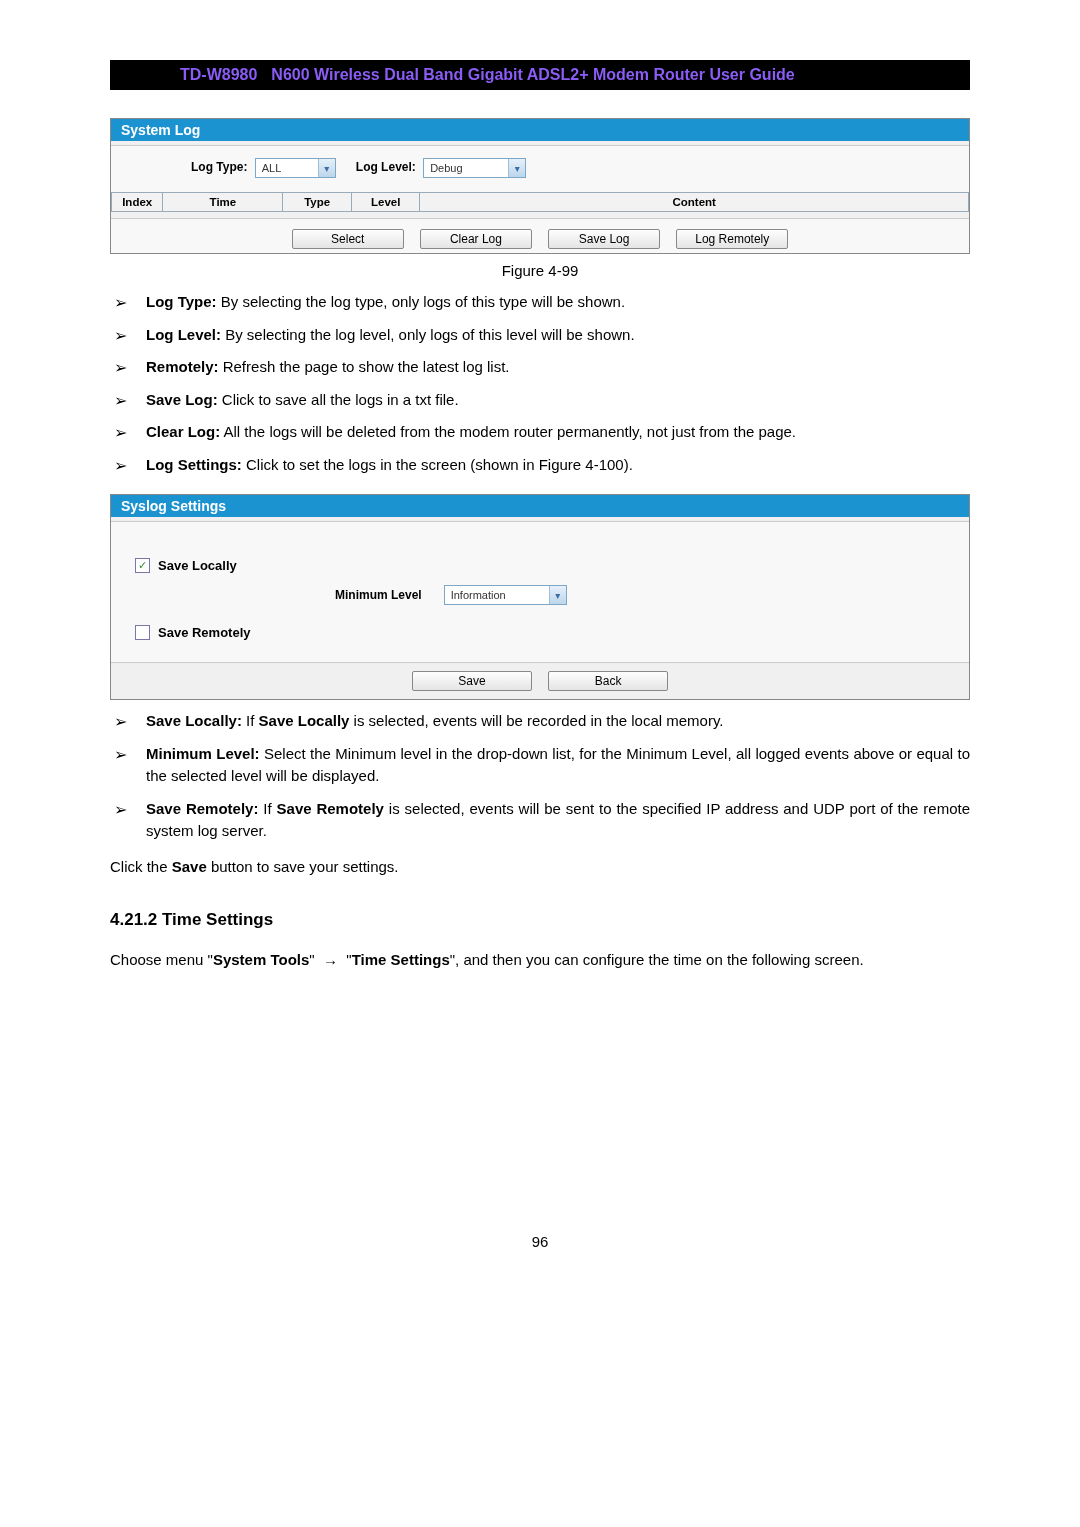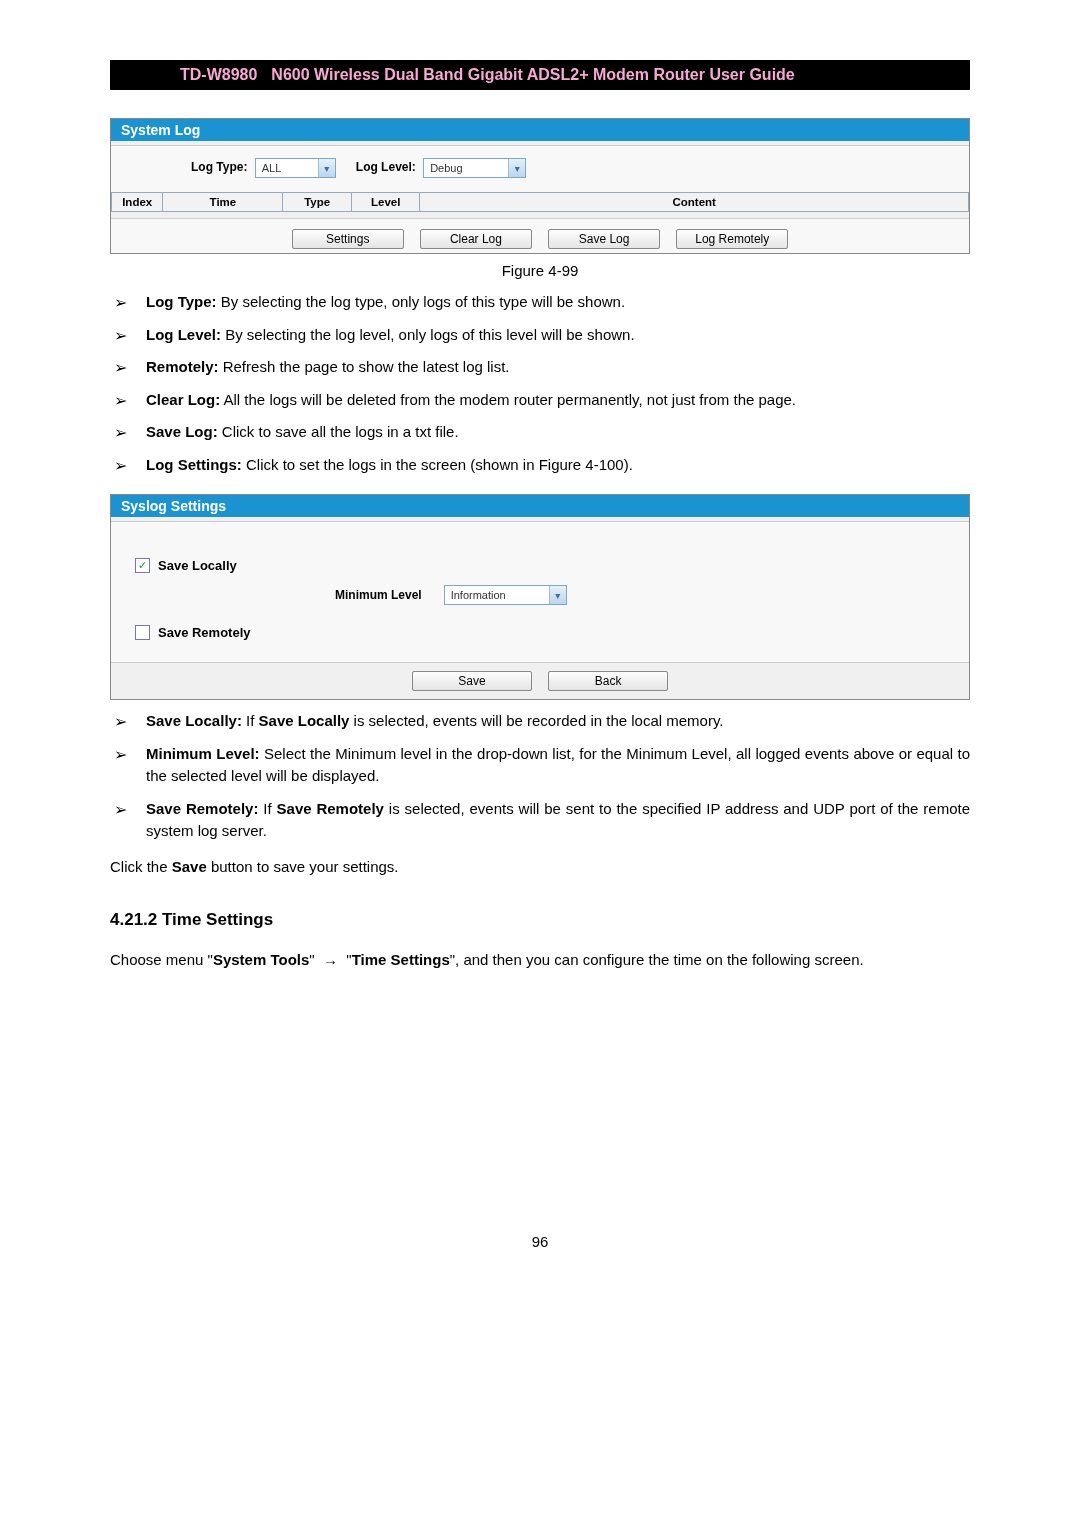--- a/index.html
+++ b/index.html
@@ -11,21 +11,21 @@
     color: #000;
   }
   .page {
     width: 1080px;
     margin: 0 auto;
     padding: 60px 110px 40px 110px;
     box-sizing: border-box;
   }
   .header-bar {
     background: #000;
-    color: #f9a8d4;
+    color: #8b5cf6;
     font-weight: bold;
     padding: 6px 0;
     display: flex;
     align-items: center;
     font-size: 16px;
   }
   .header-bar .model {
     padding: 0 10px 0 70px;
   }
   .header-bar .desc {
@@ -235,35 +235,35 @@
           <th style="width:6%">Index</th>
           <th style="width:14%">Time</th>
           <th style="width:8%">Type</th>
           <th style="width:8%">Level</th>
           <th>Content</th>
         </tr>
       </tbody>
         </table>
       <div class="panel-rule" style="height:6px"></div>
       <div class="btn-row">
-        <span class="xp-btn">Settings</span>
+        <span class="xp-btn">Select</span>
         <span class="xp-btn">Clear Log</span>
         <span class="xp-btn">Save Log</span>
         <span class="xp-btn">Log Remotely</span>
       </div>
     </div>
     <div class="caption">Figure 4-99</div>
   </div>
 
   <ul class="blist">
     <li><span class="bold">Log Type:</span><span> By selecting the log type, only logs of this type will be shown.</span></li>
     <li><span class="bold">Log Level:</span><span> By selecting the log level, only logs of this level will be shown.</span></li>
     <li><span class="bold">Remotely:</span><span> Refresh the page to show the latest log list.</span></li>
+    <li><span class="bold">Save Log:</span><span> Click to save all the logs in a txt file.</span></li>
     <li><span class="bold">Clear Log:</span><span> All the logs will be deleted from the modem router permanently, not just from the page.</span></li>
-    <li><span class="bold">Save Log:</span><span> Click to save all the logs in a txt file.</span></li>
     <li><span class="bold">Log Settings:</span><span> Click to set the logs in the screen (shown in Figure 4-100).</span></li>
   </ul>
 
   <div class="figure-block" style="margin-top:18px">
     <div class="panel">
       <div class="panel-title">Syslog Settings</div>
       <div class="panel-rule"></div>
       <div class="syslog-body">
         <div class="syslog-row">
           <span class="chk checked"></span>

